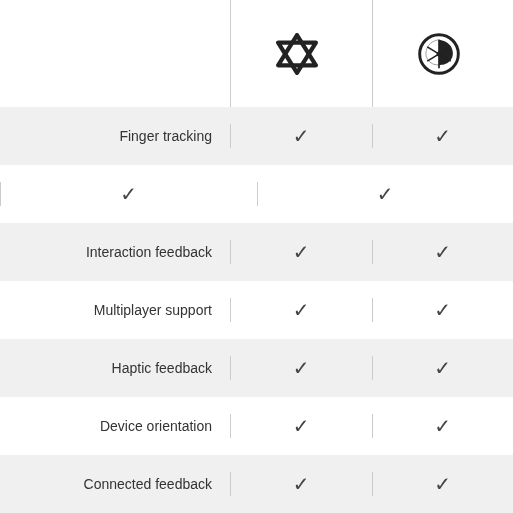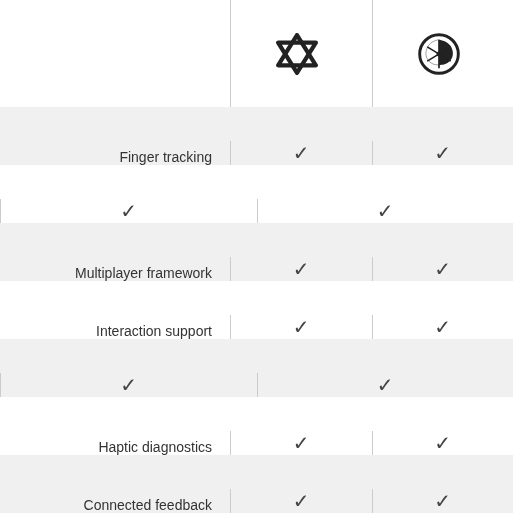--- a/index.html
+++ b/index.html
@@ -63,21 +63,21 @@
     .unreal-text {
       font-size: 13px;
       font-weight: 800;
       color: #222222;
       letter-spacing: 1.5px;
       line-height: 1.2;
     }
     .data-row {
       display: flex;
       height: 58px;
-      align-items: flex-end;
+      align-items: center;
     }
     .data-row:nth-child(odd) {
       background: #f0f0f0;
     }
     .data-row:nth-child(even) {
       background: #ffffff;
     }
     .row-label {
       width: 230px;
       flex-shrink: 0;
@@ -151,47 +151,48 @@
       </div>
       <div class="data-row">
         <div class="row-check">
           <span class="checkmark">✓</span>
         </div>
         <div class="row-check">
           <span class="checkmark">✓</span>
         </div>
       </div>
       <div class="data-row">
-        <div class="row-label">Multiplayer framework</div>
-        <div class="row-check">
-          <span class="checkmark">✓</span>
-        </div>
-        <div class="row-check">
-          <span class="checkmark">✓</span>
-        </div>
-      </div>
-      <div class="data-row">
-        <div class="row-label">Interaction support</div>
-        <div class="row-check">
-          <span class="checkmark">✓</span>
-        </div>
-        <div class="row-check">
-          <span class="checkmark">✓</span>
-        </div>
-      </div>
-      <div class="data-row">
-        <div class="row-check">
-          <span class="checkmark">✓</span>
-        </div>
-        <div class="row-check">
-          <span class="checkmark">✓</span>
-        </div>
-      </div>
-      <div class="data-row">
-        <div class="row-label">Haptic diagnostics</div>
+        <div class="row-label">Interaction feedback</div>
+        <div class="row-check">
+          <span class="checkmark">✓</span>
+        </div>
+        <div class="row-check">
+          <span class="checkmark">✓</span>
+        </div>
+      </div>
+      <div class="data-row">
+        <div class="row-label">Multiplayer support</div>
+        <div class="row-check">
+          <span class="checkmark">✓</span>
+        </div>
+        <div class="row-check">
+          <span class="checkmark">✓</span>
+        </div>
+      </div>
+      <div class="data-row">
+        <div class="row-label">Haptic feedback</div>
+        <div class="row-check">
+          <span class="checkmark">✓</span>
+        </div>
+        <div class="row-check">
+          <span class="checkmark">✓</span>
+        </div>
+      </div>
+      <div class="data-row">
+        <div class="row-label">Device orientation</div>
         <div class="row-check">
           <span class="checkmark">✓</span>
         </div>
         <div class="row-check">
           <span class="checkmark">✓</span>
         </div>
       </div>
       <div class="data-row">
         <div class="row-label">Connected feedback</div>
         <div class="row-check">

